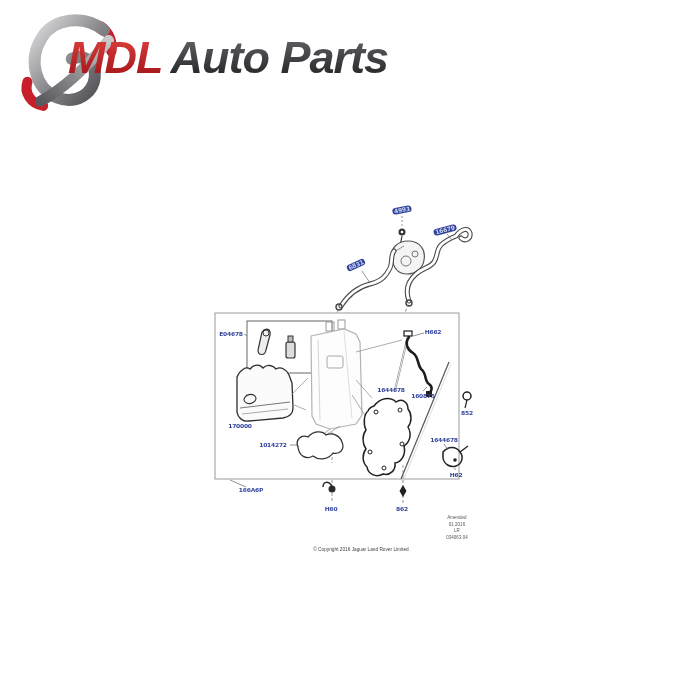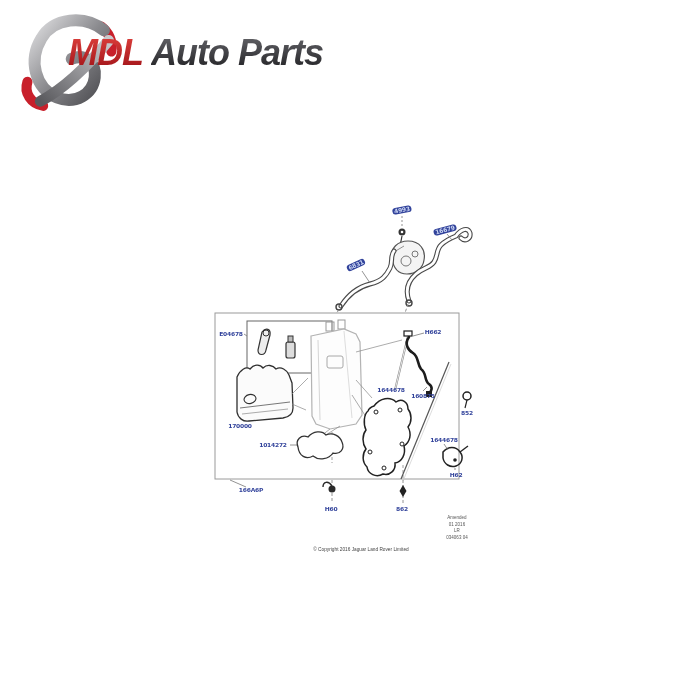--- a/index.html
+++ b/index.html
@@ -2,21 +2,21 @@
 <html><head>
 <meta charset="utf-8">
 <style>
   html,body{margin:0;padding:0;background:#fff;}
   .page{position:relative;width:700px;height:700px;background:#ffffff;overflow:hidden;
         font-family:"Liberation Sans", sans-serif;}
   
   .logo{position:absolute;left:10px;top:8px;width:360px;height:110px;}
   .swirl{position:absolute;left:2px;top:2px;}
   .logo-text{position:absolute;left:58px;top:24px;white-space:nowrap;
-             font-style:italic;font-weight:bold;font-size:36px;letter-spacing:-1px;}
+             font-style:italic;font-weight:bold;font-size:45px;letter-spacing:-1px;}
   .logo-red{color:#c8202b;background:linear-gradient(#e2433f,#9c1016);
             -webkit-background-clip:text;background-clip:text;-webkit-text-fill-color:transparent;
             text-shadow:none;}
   .logo-dark{color:#2b2b2e;background:linear-gradient(#6a6a6f,#1c1c1f);
             -webkit-background-clip:text;background-clip:text;-webkit-text-fill-color:transparent;
             margin-left:8px;}
   
   .diagram{position:absolute;inset:0;}
   .drawing{position:absolute;left:0;top:0;}
   .part-label{position:absolute;font-family:"DejaVu Sans",sans-serif;font-weight:bold;

